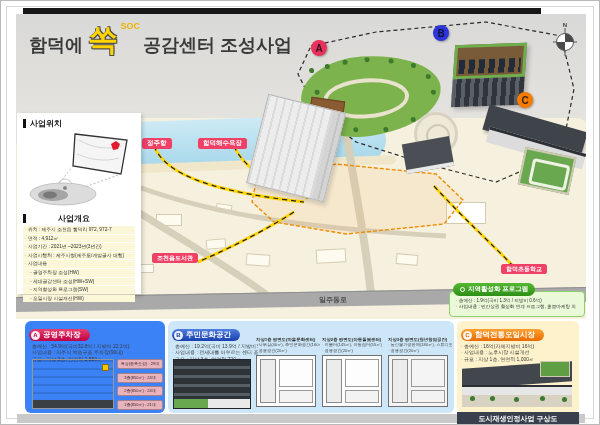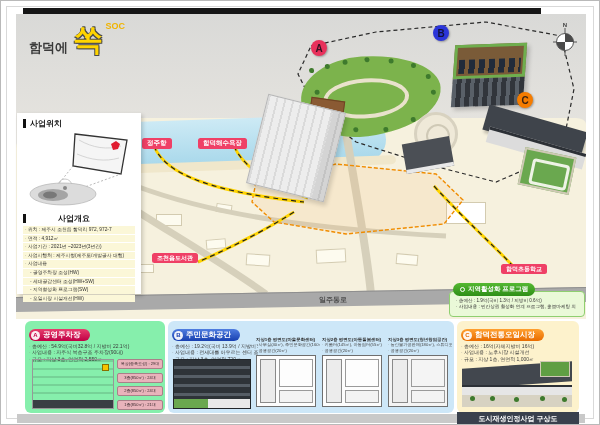--- a/index.html
+++ b/index.html
@@ -49,21 +49,21 @@
   
   .sidebar{position:absolute;left:16px;top:112px;width:124px;height:181px;background:#fff;box-shadow:2px 2px 4px rgba(0,0,0,0.18);padding:6px 6px 4px 6px;}
   .side-h{font-size:8px;font-weight:bold;color:#111;border-left:3px solid #111;padding-left:4px;line-height:9px;}
   .overview-list{margin-top:3px;}
   .ov-row{background:#fbf7d8;font-size:4.8px;line-height:5.6px;color:#333;padding:1px 2px;margin-bottom:1px;white-space:nowrap;overflow:hidden;}
   .ov-row::before{content:"· ";color:#777;}
   .ov-sub{padding-left:7px;}
   .ov-sub::before{content:"- ";color:#777;}
   
   .title-block{position:absolute;left:28px;top:26px;display:flex;align-items:flex-end;gap:5px;z-index:5;}
-  .title-part{font-size:13px;font-weight:bold;color:#3a3a3a;line-height:1;}
+  .title-part{font-size:18px;font-weight:bold;color:#3a3a3a;line-height:1;}
   .title-hl-wrap{position:relative;padding-right:20px;}
   .title-hl{font-size:30px;font-weight:bold;color:#ffd400;line-height:0.85;text-shadow:1px 1px 0 #4a4a4a,-1px 1px 0 #4a4a4a,1px -1px 0 #4a4a4a;}
   .title-soc{position:absolute;right:-2px;top:-6px;font-size:9px;font-weight:bold;color:#f0b400;}
   
   .panel{position:absolute;top:320px;height:92px;border-radius:6px;padding:2px 4px;}
   .panel-pill{display:inline-flex;align-items:center;gap:3px;border-radius:9px;padding:1.5px 9px 1.5px 2px;color:#fff;font-weight:bold;font-size:7.5px;line-height:1;white-space:nowrap;}
   .pill-badge{width:9px;height:9px;border-radius:50%;background:rgba(255,255,255,0.92);font-size:6px;font-weight:bold;display:flex;align-items:center;justify-content:center;}
   .bullets{margin-top:2px;}
   .bl{font-size:5px;line-height:6.4px;color:#3a3a3a;white-space:nowrap;overflow:hidden;}
   .bl::before{content:"· ";color:#888;}
@@ -182,20 +182,21 @@
       </div>
     </div>
   </div>
 
   <div class="title-block">
     <span class="title-part">함덕에</span>
     <span class="title-hl-wrap">
       <span class="title-hl">쏙</span>
       <span class="title-soc">SOC</span>
     </span>
+    <span class="title-part">공감센터 조성사업</span>
   </div>
 
   <div class="sidebar">
     <div class="side-h">사업위치</div>
     <svg width="112" height="80" viewBox="0 0 112 80">
       <polygon points="52,6 104,12 98,46 50,38" fill="#f5f5f5" stroke="#333" stroke-width="1.3"></polygon>
       <path d="M56,12 C70,20 84,22 98,18" stroke="#ccc" stroke-width="0.8" fill="none"></path>
       <path d="M54,26 C68,32 82,34 96,30" stroke="#ccc" stroke-width="0.8" fill="none"></path>
       <path d="M88,16 l5,-3 4,3 -2,5 -5,1 z" fill="#e01b2f"></path>
       <line x1="34" y1="58" x2="50" y2="38" stroke="#999" stroke-width="0.7" stroke-dasharray="2 2"></line>
@@ -213,21 +214,21 @@
       <div class="ov-row">사업기간 : 2021년 ~2023년(3년간)</div>
       <div class="ov-row">사업시행처 : 제주시청(제주도/개발공사 대행)</div>
       <div class="ov-row">사업내용</div>
       <div class="ov-row ov-sub">공영주차장 조성(HW)</div>
       <div class="ov-row ov-sub">세대공감센터 조성(HW+SW)</div>
       <div class="ov-row ov-sub">지역활성화 프로그램(SW)</div>
       <div class="ov-row ov-sub">오일시장 시설개선(HW)</div>
     </div>
   </div>
 
-  <div class="panel" style="left:24px;width:140px;background:#86efac;">
+  <div class="panel" style="left:24px;width:140px;background:#3b82f6;">
     <span class="panel-pill" style="background:linear-gradient(#e63e6d,#c00045);">
       <span class="pill-badge" style="color:#c00045;">A</span>
       <span>공영주차장</span>
     </span>
     <div class="bullets">
       <div class="bl">총예산 : 54.9억(국비32.8억 / 지방비 22.1억)</div>
       <div class="bl">사업내용 : 자주식 복층구조 주차장(90대)</div>
       <div class="bl">규모 : 지상 3층, 연면적 2,550㎡</div>
     </div>
     <div class="bld-parking">

